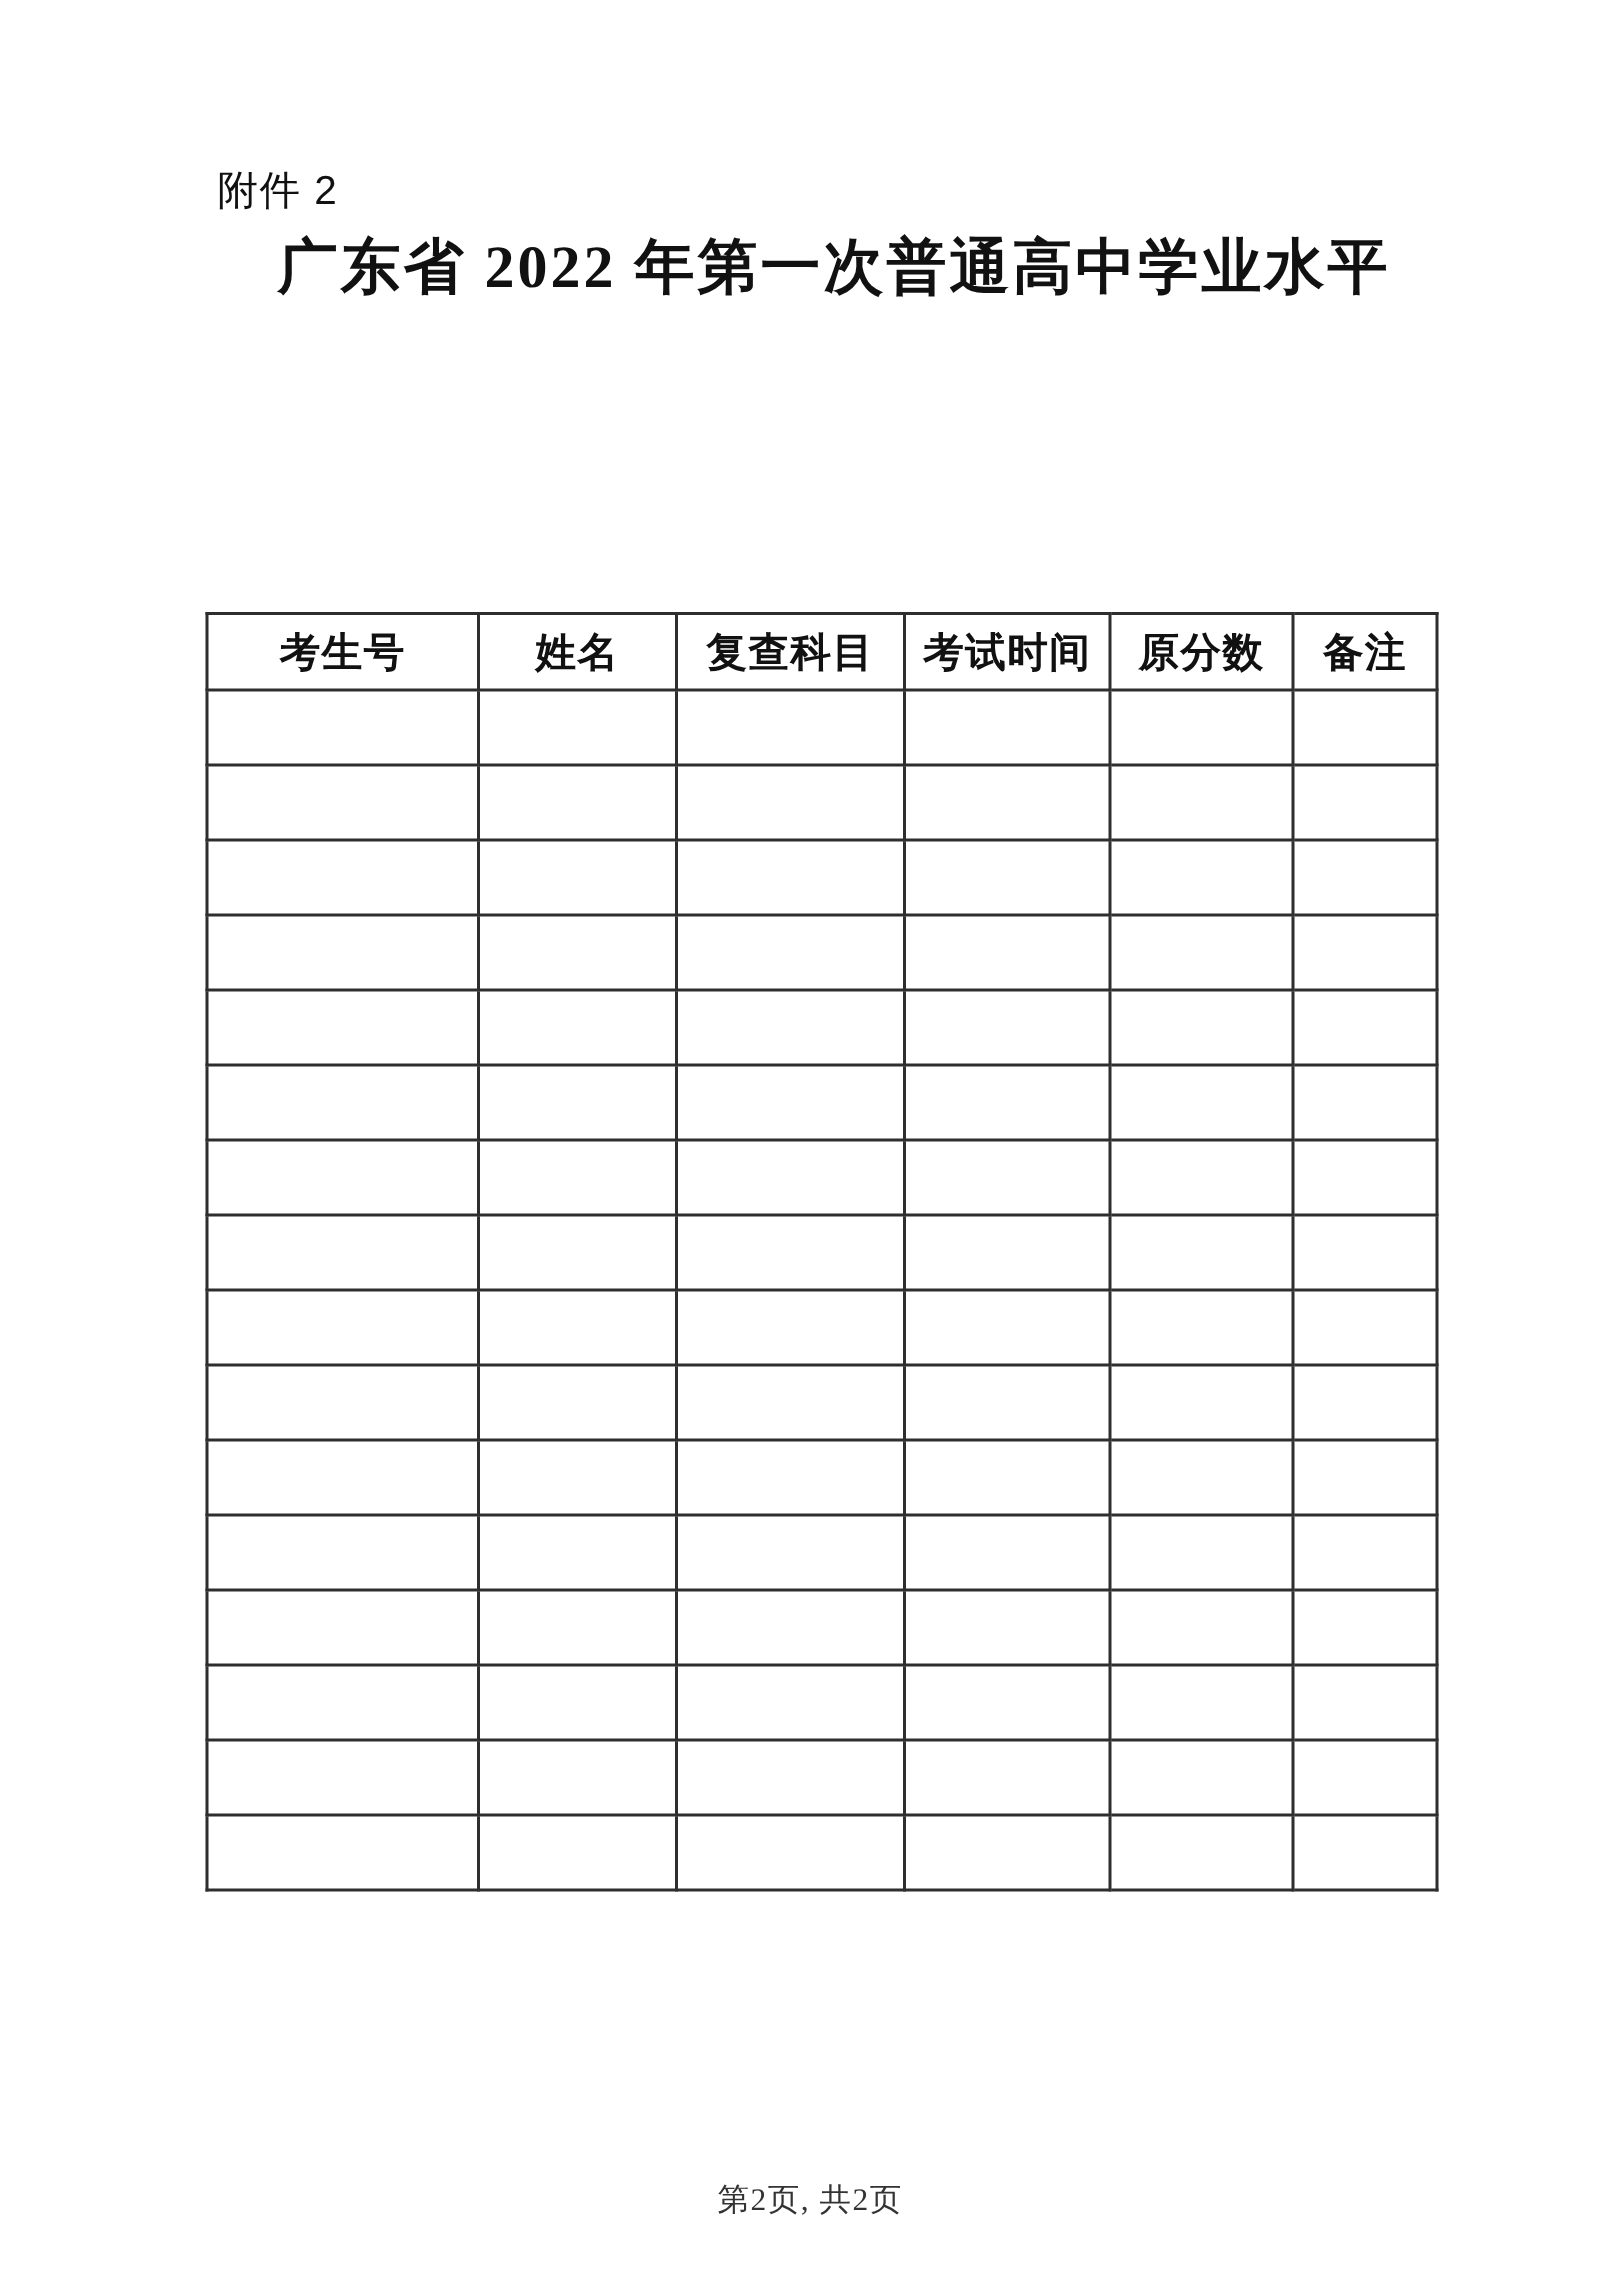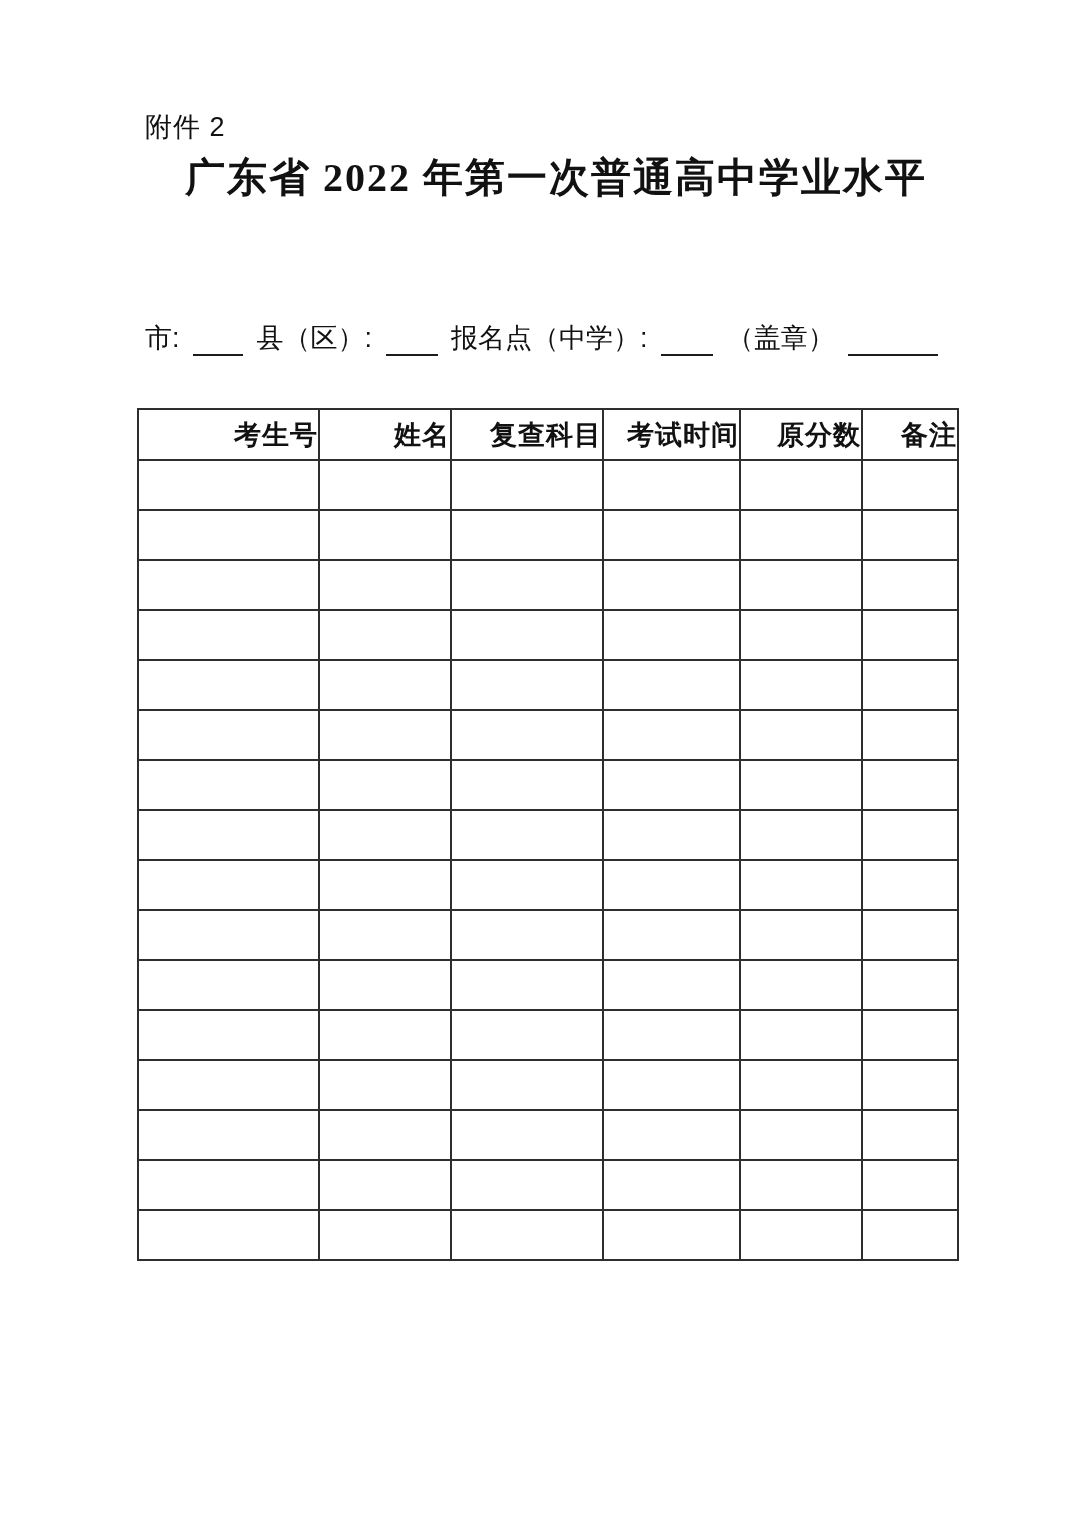--- a/index.html
+++ b/index.html
@@ -64,21 +64,21 @@
   }
   .form-table th, .form-table td {
     border: 2px solid #2e2e2e;
     padding: 0;
   }
   .form-table th {
     height: 51px;
     font-size: 27px;
     font-weight: 700;
     letter-spacing: 1px;
-    text-align: right;
+    text-align: center;
     vertical-align: middle;
     font-family: "Liberation Sans", sans-serif;
   }
   .form-table td { height: 50px; }
   .page-footer {
     position: absolute;
     left: 0;
     top: 1452px;
     width: 100%;
     text-align: center;
@@ -92,30 +92,20 @@
 <body>
 
 <div class="page">
 
   <div class="attachment-label">附件 2</div>
 
   <div class="doc-title">
     <div>广东省 2022 年第一次普通高中学业水平</div>
   </div>
 
-  <div class="location-line">
-    <span class="seg-label">市:</span>
-    <span class="blank blank-short"></span>
-    <span class="seg-label">县（区）:</span>
-    <span class="blank blank-medium"></span>
-    <span class="seg-label">报名点（中学）:</span>
-    <span class="blank blank-medium"></span>
-    <span class="seg-label">（盖章）</span>
-    <span class="blank blank-long"></span>
-  </div>
 
   <table class="form-table">
     <colgroup>
       <col style="width:181px">
         <col style="width:132px">
         <col style="width:152px">
       <col style="width:137px">
         <col style="width:122px">
         <col style="width:96px">
     </colgroup>
@@ -254,14 +244,15 @@
           <td></td>
           <td></td>
           <td></td>
           <td></td>
           <td></td>
           <td></td>
         </tr>
       </tbody>
   </table>
 
+  <div class="page-footer">第2页, 共2页</div>
 
 </div>
 
 </body></html>

